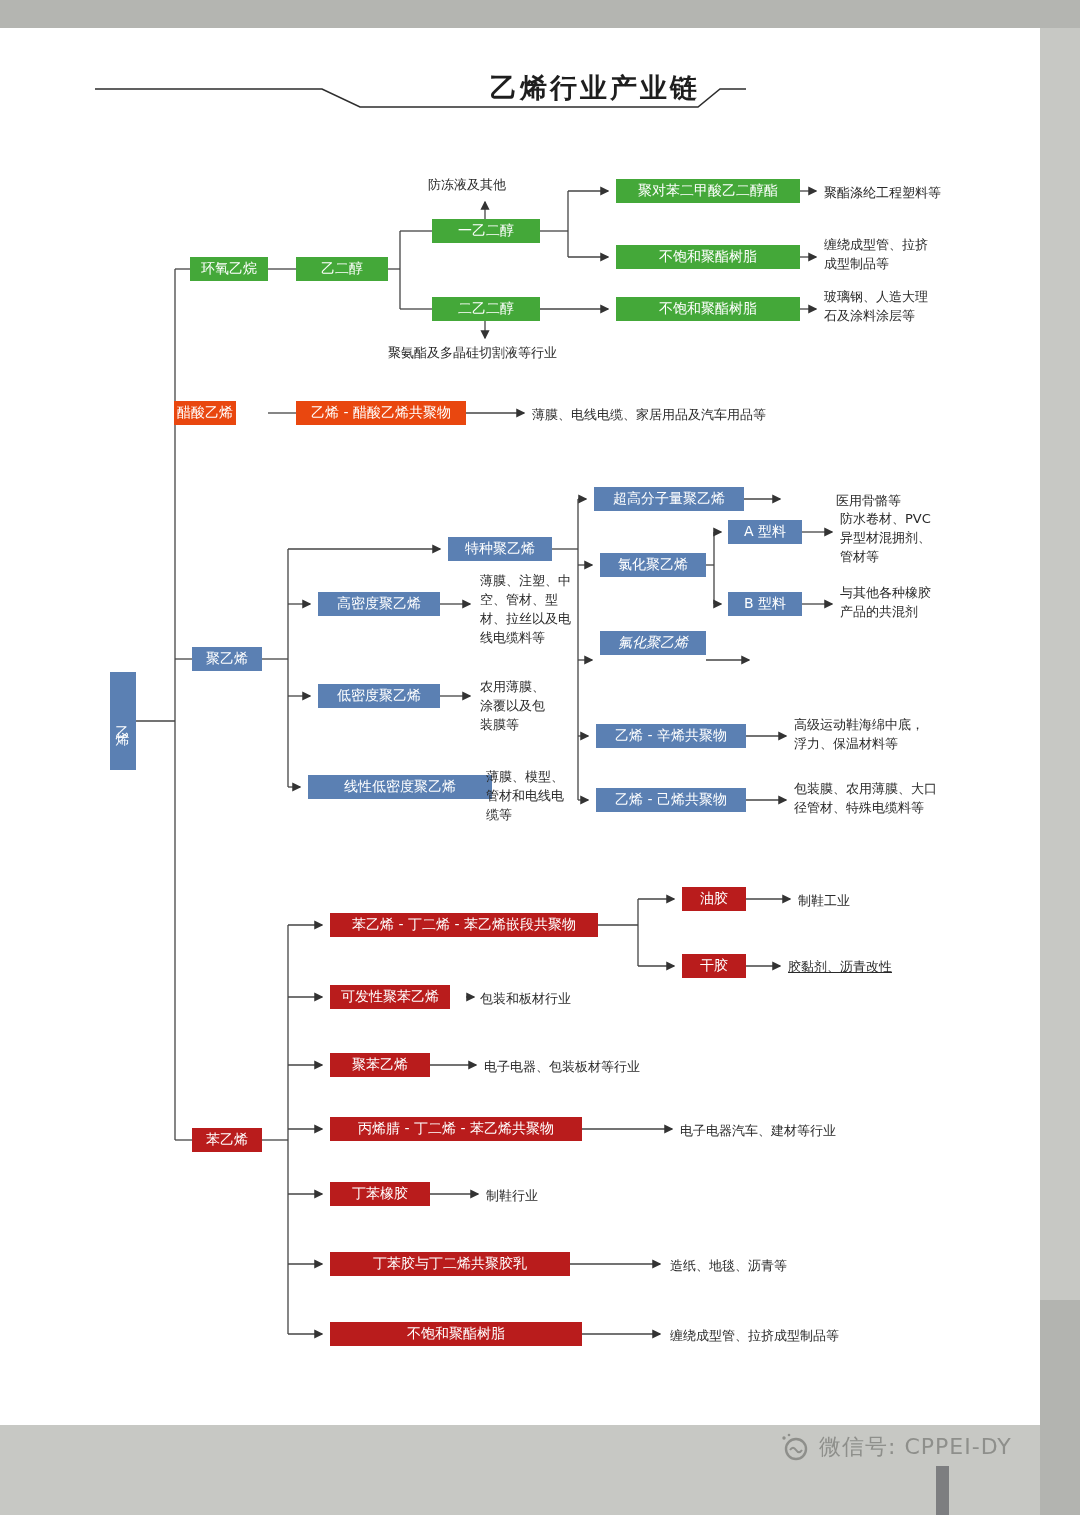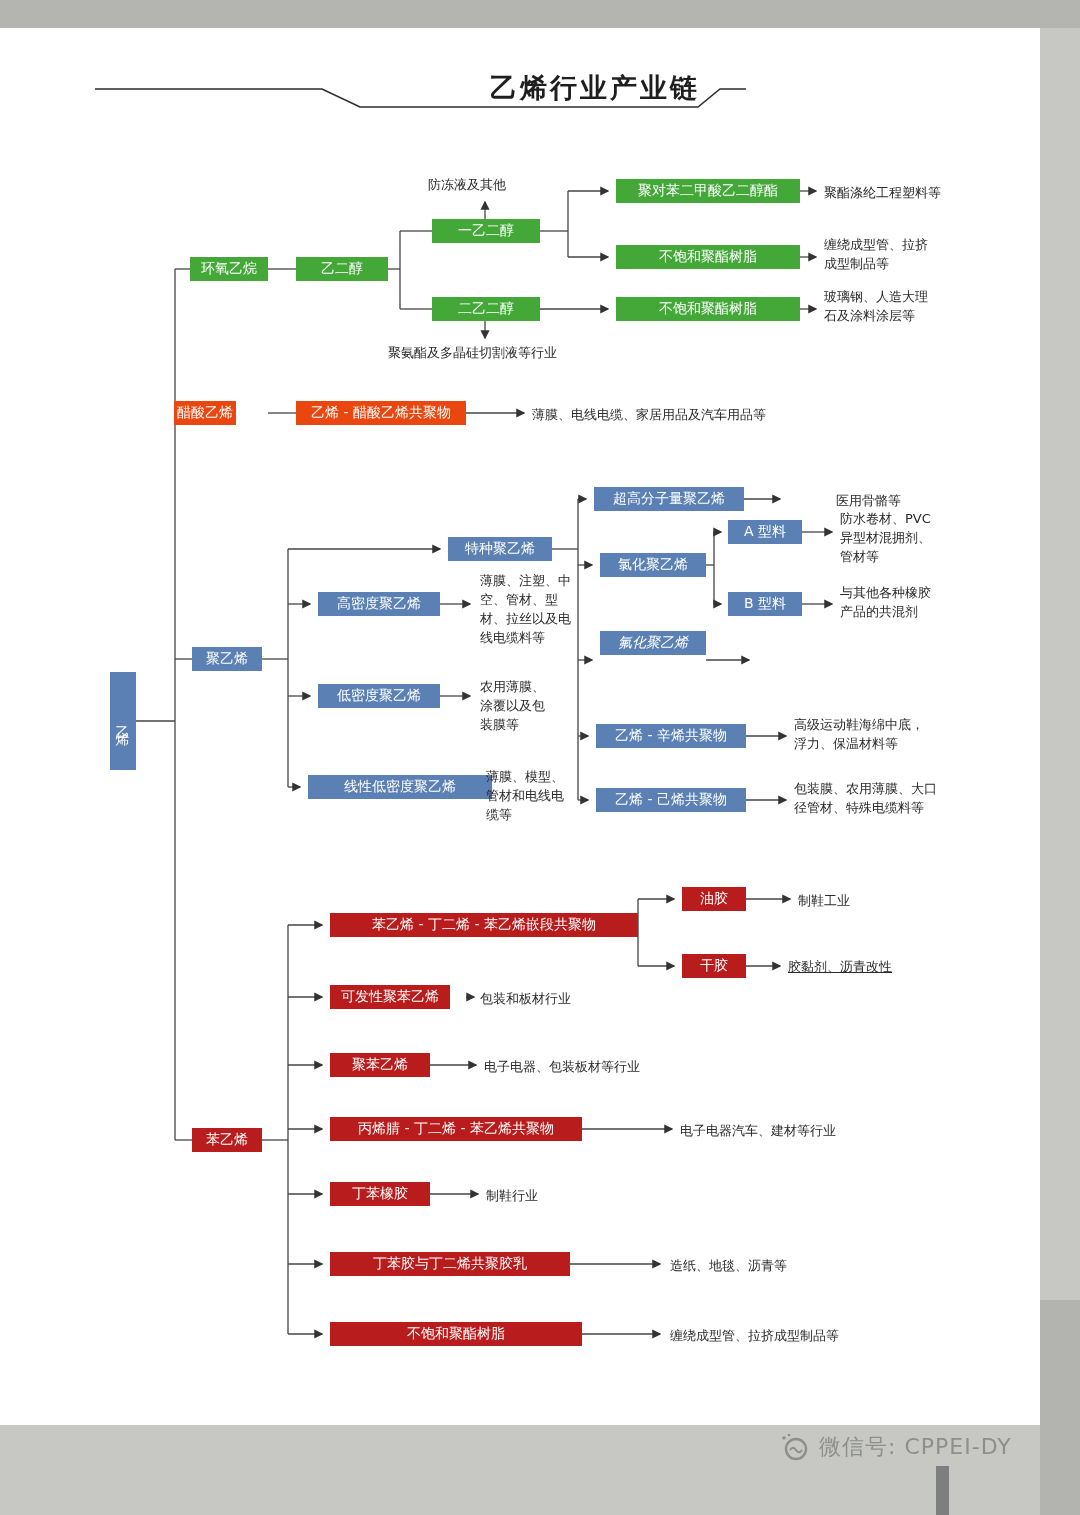--- a/index.html
+++ b/index.html
@@ -149,21 +149,21 @@
   <div class="lbl" style="left:480px;top:572px;width:98px;">薄膜、注塑、中空、管材、型材、拉丝以及电线电缆料等</div>
   <div class="lbl" style="left:480px;top:678px;width:72px;">农用薄膜、涂覆以及包装膜等</div>
   <div class="lbl" style="left:486px;top:768px;width:82px;">薄膜、模型、管材和电线电缆等</div>
   <div class="lbl nw" style="left:788px;top:492px;padding-left:48px;">医用骨骼等</div>
   <div class="lbl" style="left:840px;top:510px;width:100px;">防水卷材、PVC异型材混拥剂、管材等</div>
   <div class="lbl" style="left:840px;top:584px;width:94px;">与其他各种橡胶产品的共混剂</div>
   <div class="lbl" style="left:794px;top:716px;width:134px;">高级运动鞋海绵中底，浮力、保温材料等</div>
   <div class="lbl" style="left:794px;top:780px;width:148px;">包装膜、农用薄膜、大口径管材、特殊电缆料等</div>
 
   <div class="box r" style="left:192px;top:1128px;width:70px;">苯乙烯</div>
-  <div class="box r" style="left:330px;top:913px;width:308px;">苯乙烯 - 丁二烯 - 苯乙烯嵌段共聚物</div>
+  <div class="box r" style="left:330px;top:913px;width:268px;">苯乙烯 - 丁二烯 - 苯乙烯嵌段共聚物</div>
   <div class="box r" style="left:682px;top:887px;width:64px;">油胶</div>
   <div class="box r" style="left:682px;top:954px;width:64px;">干胶</div>
   <div class="box r" style="left:330px;top:985px;width:120px;">可发性聚苯乙烯</div>
   <div class="box r" style="left:330px;top:1053px;width:100px;">聚苯乙烯</div>
   <div class="box r" style="left:330px;top:1117px;width:252px;">丙烯腈 - 丁二烯 - 苯乙烯共聚物</div>
   <div class="box r" style="left:330px;top:1182px;width:100px;">丁苯橡胶</div>
   <div class="box r" style="left:330px;top:1252px;width:240px;">丁苯胶与丁二烯共聚胶乳</div>
   <div class="box r" style="left:330px;top:1322px;width:252px;">不饱和聚酯树脂</div>
   <div class="lbl nw" style="left:798px;top:892px;">制鞋工业</div>
   <div class="lbl nw" style="left:788px;top:958px;text-decoration:underline;">胶黏剂、沥青改性</div>

